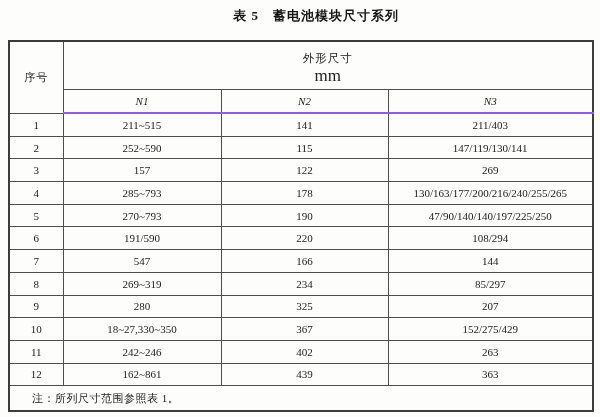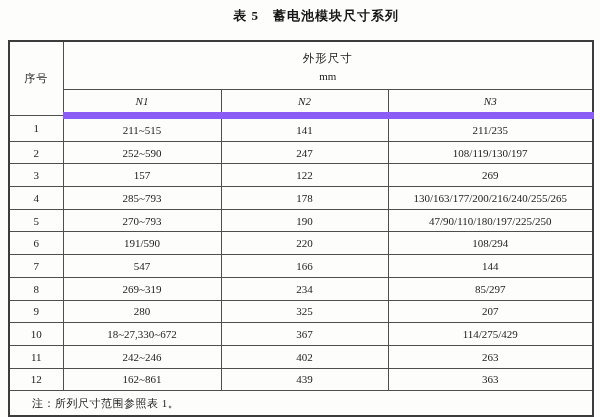--- a/index.html
+++ b/index.html
@@ -46,34 +46,34 @@
     padding: 0 2px;
     color: #222;
     overflow: hidden;
     white-space: nowrap;
   }
   thead tr.top-header th {
     height: 47px;
   }
   thead tr.sub-header th {
     height: 22px;
-    border-bottom: 7px solid #8b5cf6;
+    border-bottom: 2px solid #8b5cf6;
   }
   th.seq-header {
     font-size: 11.5px;
     letter-spacing: 1px;
   }
   .dim-head-line {
     line-height: 20px;
     font-size: 11.5px;
     letter-spacing: 1px;
   }
   .dim-unit-line {
     line-height: 16px;
-    font-size: 11px;
+    font-size: 17px;
     letter-spacing: 0;
   }
   th.n-header {
     font-style: italic;
     font-size: 11.5px;
   }
   tbody td {
     height: 21.7px;
   }
   tfoot td.note-cell {
@@ -110,45 +110,45 @@
       <th class="n-header">N1</th>
       <th class="n-header">N2</th>
       <th class="n-header">N3</th>
     </tr>
   </thead>
   <tbody>
       <tr>
         <td>1</td>
         <td>211~515</td>
         <td>141</td>
-        <td>211/235</td>
+        <td>211/403</td>
       </tr>
       <tr>
         <td>2</td>
         <td>252~590</td>
-        <td>247</td>
-        <td>108/119/130/197</td>
+        <td>115</td>
+        <td>147/119/130/141</td>
       </tr>
       <tr>
         <td>3</td>
         <td>157</td>
         <td>122</td>
         <td>269</td>
       </tr>
       <tr>
         <td>4</td>
         <td>285~793</td>
         <td>178</td>
         <td>130/163/177/200/216/240/255/265</td>
       </tr>
       <tr>
         <td>5</td>
         <td>270~793</td>
         <td>190</td>
-        <td>47/90/110/180/197/225/250</td>
+        <td>47/90/140/140/197/225/250</td>
       </tr>
       <tr>
         <td>6</td>
         <td>191/590</td>
         <td>220</td>
         <td>108/294</td>
       </tr>
       <tr>
         <td>7</td>
         <td>547</td>
@@ -162,23 +162,23 @@
         <td>85/297</td>
       </tr>
       <tr>
         <td>9</td>
         <td>280</td>
         <td>325</td>
         <td>207</td>
       </tr>
       <tr>
         <td>10</td>
-        <td>18~27,330~672</td>
+        <td>18~27,330~350</td>
         <td>367</td>
-        <td>114/275/429</td>
+        <td>152/275/429</td>
       </tr>
       <tr>
         <td>11</td>
         <td>242~246</td>
         <td>402</td>
         <td>263</td>
       </tr>
       <tr>
         <td>12</td>
         <td>162~861</td>

